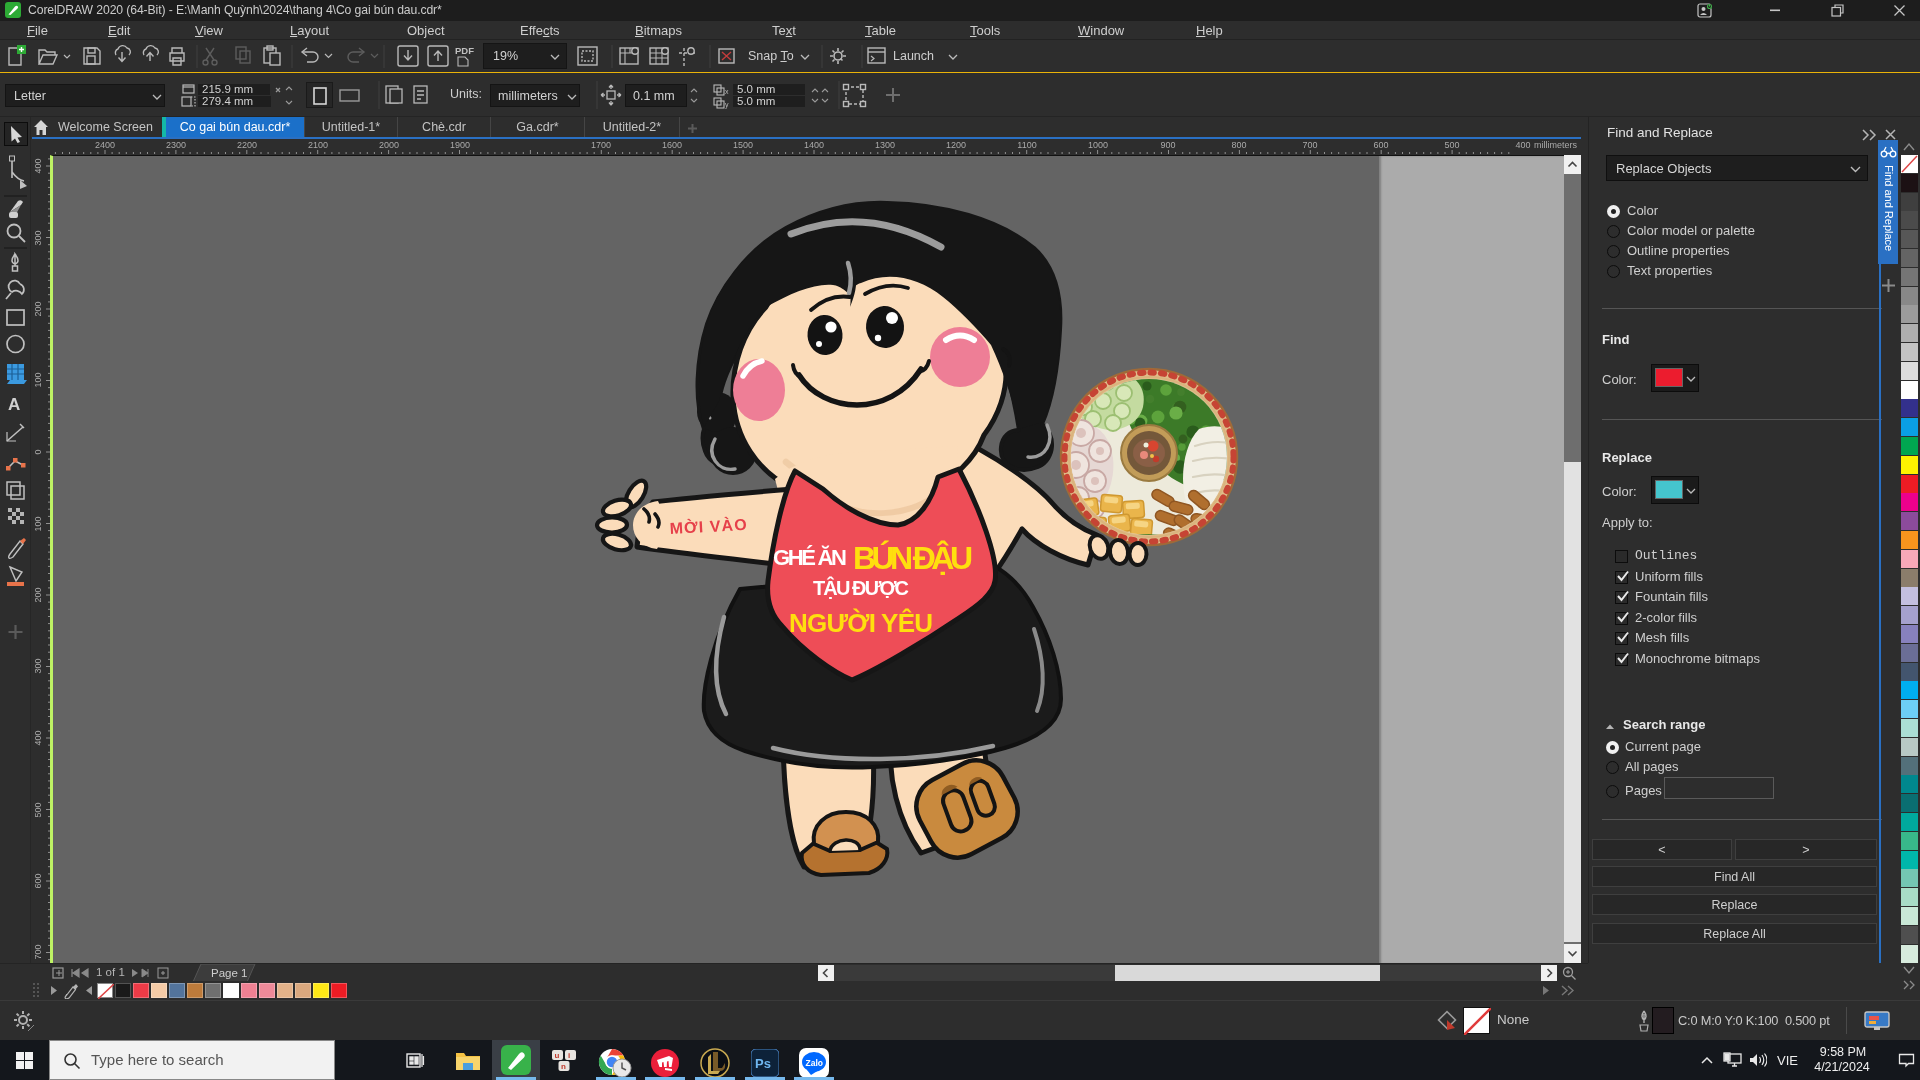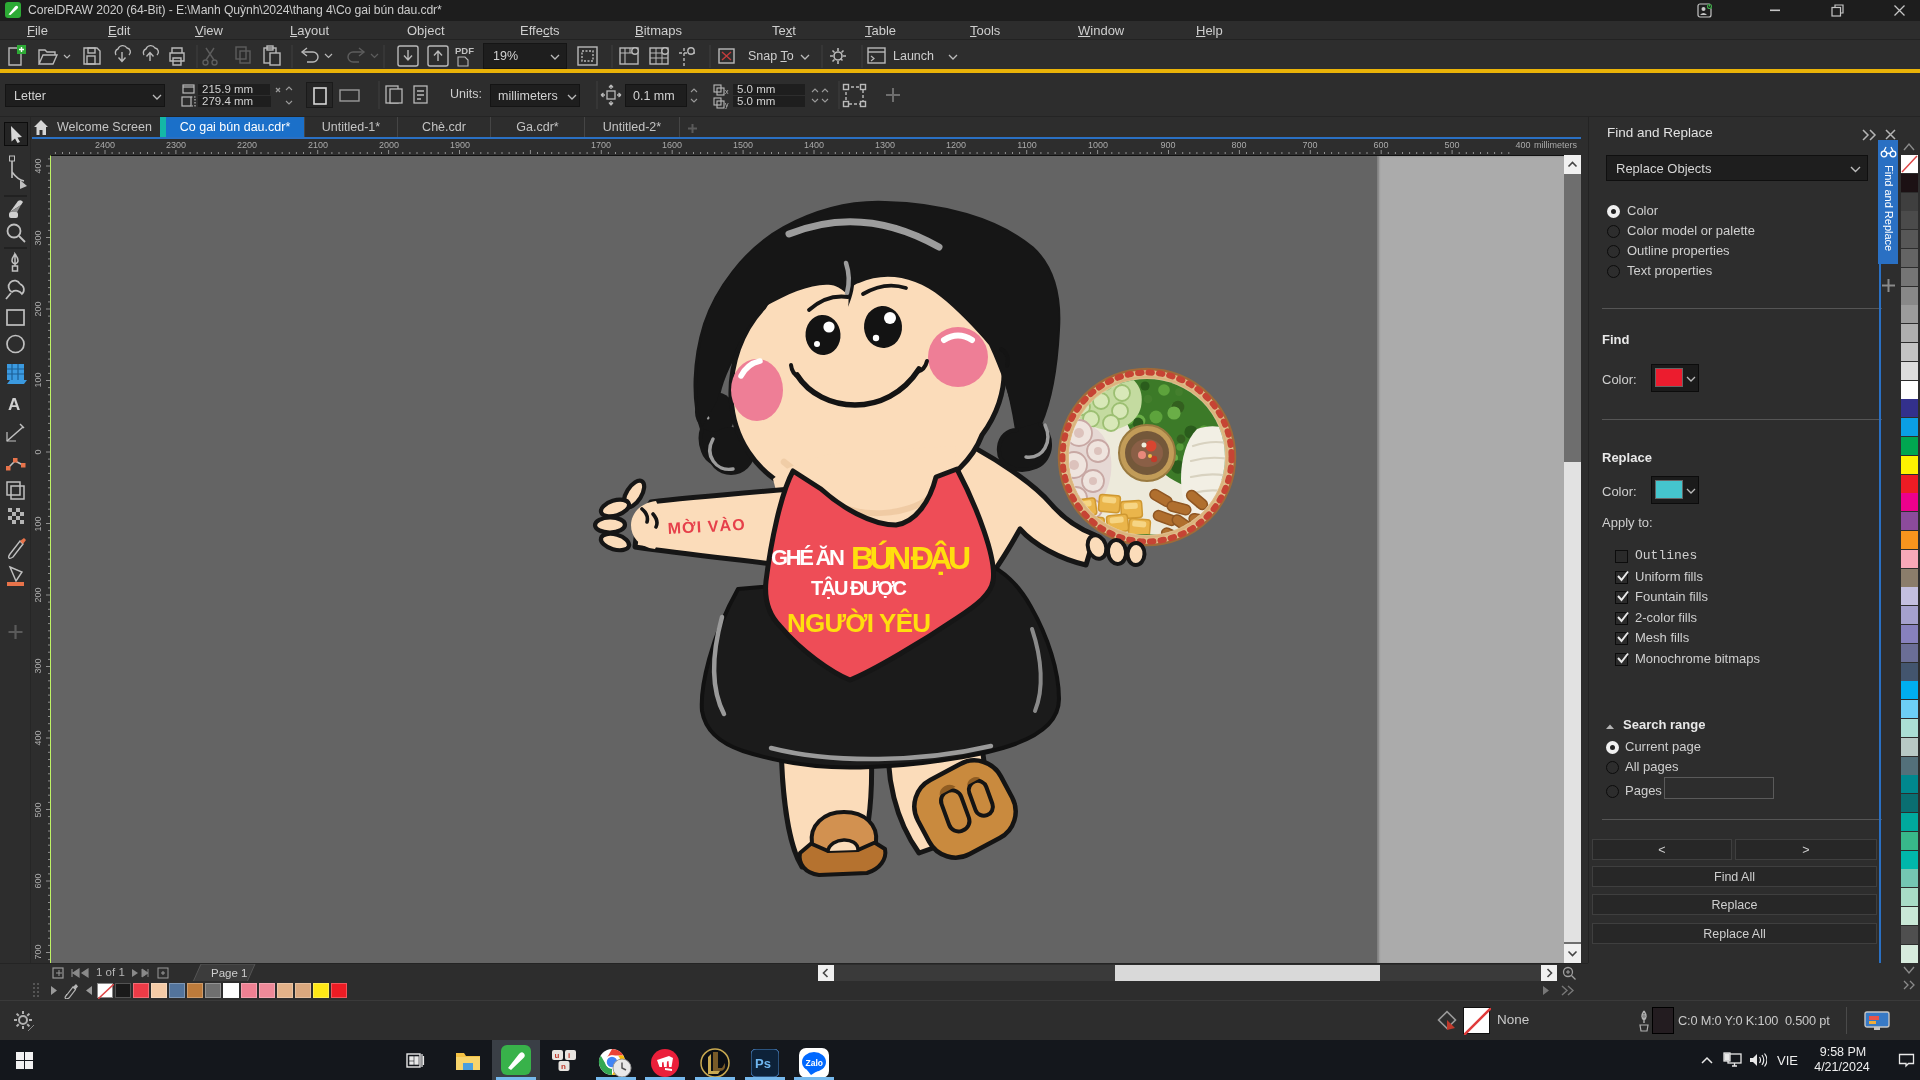--- a/index.html
+++ b/index.html
@@ -40,21 +40,21 @@
     <div class="abs" style="left:290px;top:2px;font-size:13px;color:#cecece;"><span style="text-decoration:underline">L</span>ayout</div>
     <div class="abs" style="left:407px;top:2px;font-size:13px;color:#cecece;">Ob<span style="text-decoration:underline">j</span>ect</div>
     <div class="abs" style="left:520px;top:2px;font-size:13px;color:#cecece;">Effe<span style="text-decoration:underline">c</span>ts</div>
     <div class="abs" style="left:635px;top:2px;font-size:13px;color:#cecece;"><span style="text-decoration:underline">B</span>itmaps</div>
     <div class="abs" style="left:772px;top:2px;font-size:13px;color:#cecece;">Te<span style="text-decoration:underline">x</span>t</div>
     <div class="abs" style="left:865px;top:2px;font-size:13px;color:#cecece;"><span style="text-decoration:underline">T</span>able</div>
     <div class="abs" style="left:970px;top:2px;font-size:13px;color:#cecece;"><span style="text-decoration:underline">T</span>ools</div>
     <div class="abs" style="left:1078px;top:2px;font-size:13px;color:#cecece;"><span style="text-decoration:underline">W</span>indow</div>
     <div class="abs" style="left:1196px;top:2px;font-size:13px;color:#cecece;"><span style="text-decoration:underline">H</span>elp</div>
   </div>
-<div class="abs" style="left:0;top:40px;width:1920px;height:33px;background:#2d2d2d;border-bottom:4px solid #eab308;">
+<div class="abs" style="left:0;top:40px;width:1920px;height:33px;background:#2d2d2d;border-bottom:1px solid #eab308;">
     <svg class="abs" style="left:0;top:0" width="1920" height="33" viewBox="0 0 1920 33" fill="none" stroke="#b9b9b9" stroke-width="1.4">
       <path d="M9 8 h8 l4 4 v13 h-12 z"></path>
       <rect x="17" y="5" width="9" height="9" fill="#2daa35" stroke="none"></rect>
       <path d="M21.5 7 v5 M19 9.5 h5" stroke="#fff"></path>
       <path d="M39 24 v-14 h6 l2 2 h8 v3 M39 24 l4 -9 h14 l-4 9 z"></path>
       <path d="M64 15 l3 3 l3 -3" stroke-width="1.2"></path>
       <path d="M84 8 h13 l3 3 v13 h-16 z"></path>
       <rect x="88" y="8" width="7" height="5"></rect>
       <rect x="87" y="16" width="8" height="8"></rect>
       <path d="M116 15 a4 4 0 0 1 2 -6 a5 5 0 0 1 9 -1 a4 4 0 0 1 2 7"></path>
@@ -245,21 +245,21 @@
       <rect x="18.5" y="18.5" width="5" height="5" fill="#2d2d2d"></rect>
     </svg>
     <svg class="abs" style="left:884px;top:13px" width="18" height="18" viewBox="0 0 18 18">
       <path d="M9 2 v14 M2 9 h14" stroke="#6e6e6e" stroke-width="2"></path>
     </svg>
   </div>
 <div class="abs" style="left:32px;top:117px;width:1552px;height:22px;background:#2d2d2d;"></div>
 <svg class="abs" style="left:33px;top:119px" width="16" height="17" viewBox="0 0 16 17">
     <path d="M8 1 L15 8 h-2 v8 h-3.5 v-5 h-3 v5 H3.5 V8 H1 Z" fill="#d5d5d5"></path>
   </svg>
-<div class="abs" style="left:49px;top:117px;width:117px;height:20px;background:#2d2d2d;border-right:6px solid #14b8a6;text-align:center;"><span style="font-size:12.5px;color:#c4c4c4;line-height:20px;">Welcome Screen</span></div>
+<div class="abs" style="left:49px;top:117px;width:117px;height:20px;background:#2d2d2d;border-right:4px solid #14b8a6;text-align:center;"><span style="font-size:12.5px;color:#c4c4c4;line-height:20px;">Welcome Screen</span></div>
 <div class="abs" style="left:166px;top:117px;width:139px;height:20px;background:#1b70c9;border-right:1px solid #454545;text-align:center;"><span style="font-size:12.5px;color:#fff;line-height:20px;">Co gai bún dau.cdr*</span></div>
 <div class="abs" style="left:305px;top:117px;width:93px;height:20px;background:#2d2d2d;border-right:1px solid #454545;text-align:center;"><span style="font-size:12.5px;color:#c4c4c4;line-height:20px;">Untitled-1*</span></div>
 <div class="abs" style="left:398px;top:117px;width:93px;height:20px;background:#2d2d2d;border-right:1px solid #454545;text-align:center;"><span style="font-size:12.5px;color:#c4c4c4;line-height:20px;">Chè.cdr</span></div>
 <div class="abs" style="left:491px;top:117px;width:94px;height:20px;background:#2d2d2d;border-right:1px solid #454545;text-align:center;"><span style="font-size:12.5px;color:#c4c4c4;line-height:20px;">Ga.cdr*</span></div>
 <div class="abs" style="left:585px;top:117px;width:95px;height:20px;background:#2d2d2d;border-right:1px solid #454545;text-align:center;"><span style="font-size:12.5px;color:#c4c4c4;line-height:20px;">Untitled-2*</span></div>
 <div class="abs" style="left:686px;top:122px;width:13px;height:13px;">
     <svg width="13" height="13">
       <path d="M6.5 2 v9 M2 6.5 h9" stroke="#5a5a5a" stroke-width="2"></path>
     </svg>
   </div>
@@ -400,21 +400,21 @@
   </div>
 <div class="abs" style="left:33px;top:861px;width:12px;height:40px;">
     <div style="transform:rotate(-90deg);transform-origin:center;width:40px;height:12px;position:absolute;left:-14px;top:14px;text-align:center;font-size:9px;color:#aaa;">600</div>
   </div>
 <div class="abs" style="left:33px;top:932px;width:12px;height:40px;">
     <div style="transform:rotate(-90deg);transform-origin:center;width:40px;height:12px;position:absolute;left:-14px;top:14px;text-align:center;font-size:9px;color:#aaa;">700</div>
   </div>
 <svg class="abs" style="left:31px;top:139px" width="19" height="824">
     <path d="M17 19.9 h2 M15 27.0 h4 M17 34.2 h2 M17 41.3 h2 M17 48.4 h2 M17 55.6 h2 M17 62.8 h2 M17 69.9 h2 M17 77.1 h2 M17 84.2 h2 M17 91.4 h2 M15 98.5 h4 M17 105.7 h2 M17 112.8 h2 M17 119.9 h2 M17 127.1 h2 M17 134.2 h2 M17 141.4 h2 M17 148.6 h2 M17 155.7 h2 M17 162.9 h2 M15 170.0 h4 M17 177.1 h2 M17 184.3 h2 M17 191.4 h2 M17 198.6 h2 M17 205.8 h2 M17 212.9 h2 M17 220.1 h2 M17 227.2 h2 M17 234.4 h2 M15 241.5 h4 M17 248.6 h2 M17 255.8 h2 M17 262.9 h2 M17 270.1 h2 M17 277.2 h2 M17 284.4 h2 M17 291.6 h2 M17 298.7 h2 M17 305.9 h2 M15 313.0 h4 M17 320.1 h2 M17 327.3 h2 M17 334.4 h2 M17 341.6 h2 M17 348.8 h2 M17 355.9 h2 M17 363.1 h2 M17 370.2 h2 M17 377.4 h2 M15 384.5 h4 M17 391.6 h2 M17 398.8 h2 M17 406.0 h2 M17 413.1 h2 M17 420.2 h2 M17 427.4 h2 M17 434.5 h2 M17 441.7 h2 M17 448.9 h2 M15 456.0 h4 M17 463.1 h2 M17 470.3 h2 M17 477.5 h2 M17 484.6 h2 M17 491.8 h2 M17 498.9 h2 M17 506.0 h2 M17 513.2 h2 M17 520.4 h2 M15 527.5 h4 M17 534.6 h2 M17 541.8 h2 M17 549.0 h2 M17 556.1 h2 M17 563.2 h2 M17 570.4 h2 M17 577.5 h2 M17 584.7 h2 M17 591.9 h2 M15 599.0 h4 M17 606.1 h2 M17 613.3 h2 M17 620.5 h2 M17 627.6 h2 M17 634.8 h2 M17 641.9 h2 M17 649.0 h2 M17 656.2 h2 M17 663.4 h2 M15 670.5 h4 M17 677.6 h2 M17 684.8 h2 M17 692.0 h2 M17 699.1 h2 M17 706.2 h2 M17 713.4 h2 M17 720.5 h2 M17 727.7 h2 M17 734.9 h2 M15 742.0 h4 M17 749.1 h2 M17 756.3 h2 M17 763.5 h2 M17 770.6 h2 M17 777.8 h2 M17 784.9 h2 M17 792.0 h2 M17 799.2 h2 M17 806.4 h2 M15 813.5 h4 M17 820.6 h2" stroke="#909090" stroke-width="1"></path>
   </svg>
-<div class="abs" style="left:50px;top:155px;width:1514px;height:808px;background:#646464;border-top:1px solid #111;border-left:1px solid #bef264;overflow:hidden;" id="canvas">
+<div class="abs" style="left:50px;top:155px;width:1514px;height:808px;background:#646464;border-top:1px solid #111;border-left:3px solid #bef264;overflow:hidden;" id="canvas">
     <div class="abs" style="left:1326px;top:0;width:188px;height:808px;background:#ababab;box-shadow:inset 2px 0 2px rgba(0,0,0,0.25);"></div>
     <svg class="abs" style="left:0;top:0" width="1514" height="808" viewBox="50 155 1514 808">
       <g stroke-linejoin="round" stroke-linecap="round">
         <path d="M 940,430 C 995,455 1035,485 1050,503 C 1063,518 1078,528 1094,534 L 1085,564 C 1059,558 1033,544 1019,528 C 1009,546 999,562 989,576 L 944,556 Z" fill="#fbdcba" stroke="#161616" stroke-width="5"></path>
         <path d="M 701,428 C 691,400 693,358 704,323 C 715,290 743,249 783,227 C 822,206 858,201 884,202 C 940,203 996,218 1031,247 C 1053,267 1059,298 1057,329 C 1055,367 1049,400 1039,423 C 1053,433 1053,458 1035,466 C 1015,474 996,464 998,446 C 999,436 1006,429 1016,429 C 1010,390 1000,355 986,328 C 958,282 920,260 880,260 C 842,260 802,272 772,302 C 752,322 722,362 716,400 C 729,403 734,416 728,427 C 742,432 744,452 732,460 C 720,468 706,462 702,450 C 699,442 699,434 701,428 Z" fill="#161616" stroke="#161616" stroke-width="4"></path>
         <circle cx="714" cy="411" r="20" fill="#161616"></circle>
         <circle cx="730" cy="450" r="24" fill="#161616"></circle>
         <path d="M 712,438 C 703,454 715,471 732,468" fill="none" stroke="#9c9c9c" stroke-width="3.5"></path>
         <path d="M 702,376 C 696,392 698,408 707,417" fill="none" stroke="#9c9c9c" stroke-width="3"></path>
         <path d="M 1044,424 C 1052,441 1042,458 1025,456" fill="none" stroke="#9c9c9c" stroke-width="3.5"></path>
@@ -732,20 +732,27 @@
   </div>
 <div class="abs" style="left:0;top:1040px;width:1920px;height:40px;background:#14171c;">
     <svg class="abs" style="left:16px;top:12px" width="17" height="17" viewBox="0 0 17 17">
       <g fill="#f2f2f2">
         <rect x="0" y="0" width="8" height="8"></rect>
         <rect x="9" y="0" width="8" height="8"></rect>
         <rect x="0" y="9" width="8" height="8"></rect>
         <rect x="9" y="9" width="8" height="8"></rect>
       </g>
     </svg>
+    <div class="abs" style="left:49px;top:0;width:286px;height:40px;background:#f2f2f2;border:1px solid #888;">
+      <svg class="abs" style="left:13px;top:11px" width="18" height="18" viewBox="0 0 18 18" fill="none" stroke="#333" stroke-width="1.6">
+        <circle cx="7.5" cy="7.5" r="5.5"></circle>
+        <path d="M11.5 11.5 l5 5"></path>
+      </svg>
+      <div class="abs" style="left:41px;top:10px;font-size:15px;color:#555;">Type here to search</div>
+    </div>
     <svg class="abs" style="left:405px;top:11px" width="20" height="19" viewBox="0 0 20 19" fill="none" stroke="#e8e8e8" stroke-width="1.4">
       <rect x="2" y="3" width="13" height="13"></rect>
       <path d="M17 3 v13 M18.5 5 v9" stroke-width="1.2"></path>
       <rect x="5" y="6" width="3" height="3" fill="#e8e8e8"></rect>
       <rect x="5" y="11" width="3" height="2" fill="#e8e8e8"></rect>
       <rect x="10" y="6" width="3" height="7" fill="#e8e8e8"></rect>
     </svg>
     <svg class="abs" style="left:455px;top:10px" width="26" height="21" viewBox="0 0 26 21">
       <path d="M1 3 h8 l2 3 h14 v14 h-24 z" fill="#f5c243"></path>
       <path d="M1 7 h24 v13 h-24 z" fill="#f8d46b"></path>

